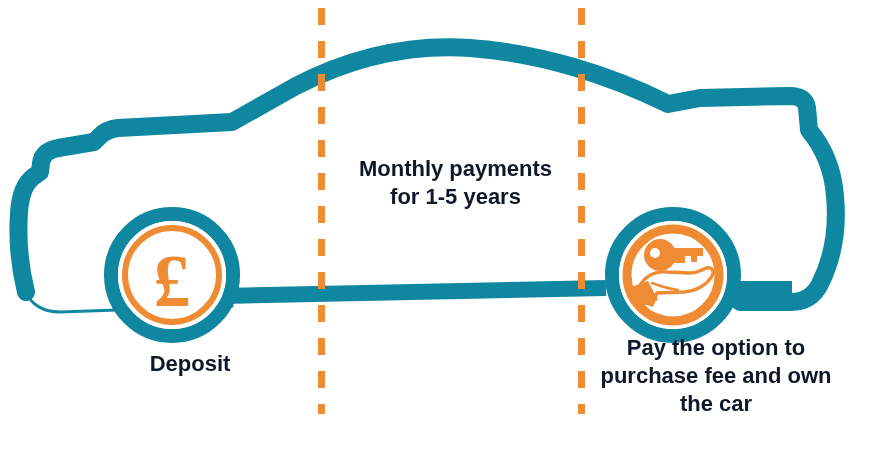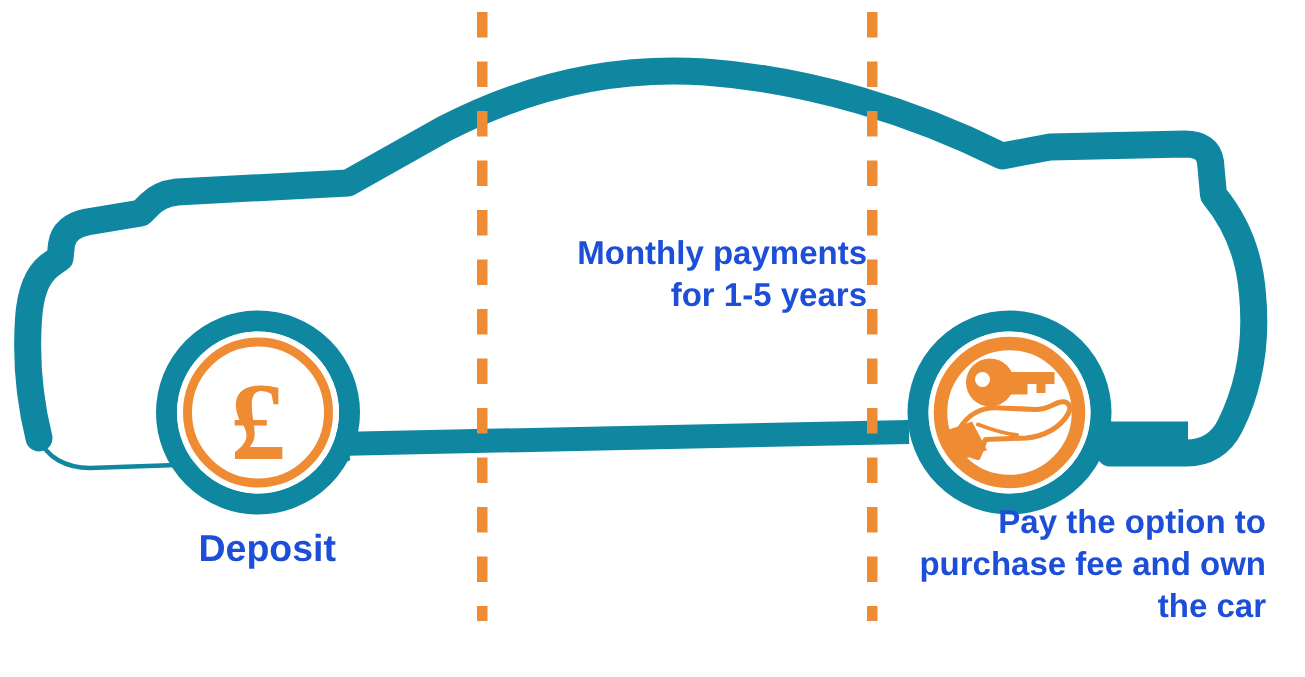--- a/index.html
+++ b/index.html
@@ -21,36 +21,36 @@
     position: absolute;
     left: 0;
     top: 0;
     width: 870px;
     height: 451px;
   }
   .label {
     position: absolute;
     font-family: "Liberation Sans", sans-serif;
     font-weight: bold;
-    color: #1d4ed8;
-    text-align: right;
+    color: #0f172a;
+    text-align: center;
     line-height: 1.28;
     white-space: pre-line;
   }
   #label-monthly {
     left: 333px;
     top: 155px;
     width: 245px;
     font-size: 22px;
   }
   #label-deposit {
-    left: 84px;
+    left: 120px;
     top: 350px;
     width: 140px;
-    font-size: 25px;
+    font-size: 22px;
   }
   #label-option {
     left: 588px;
     top: 334px;
     width: 256px;
     font-size: 22px;
   }
 </style>
 </head>
 <body>

